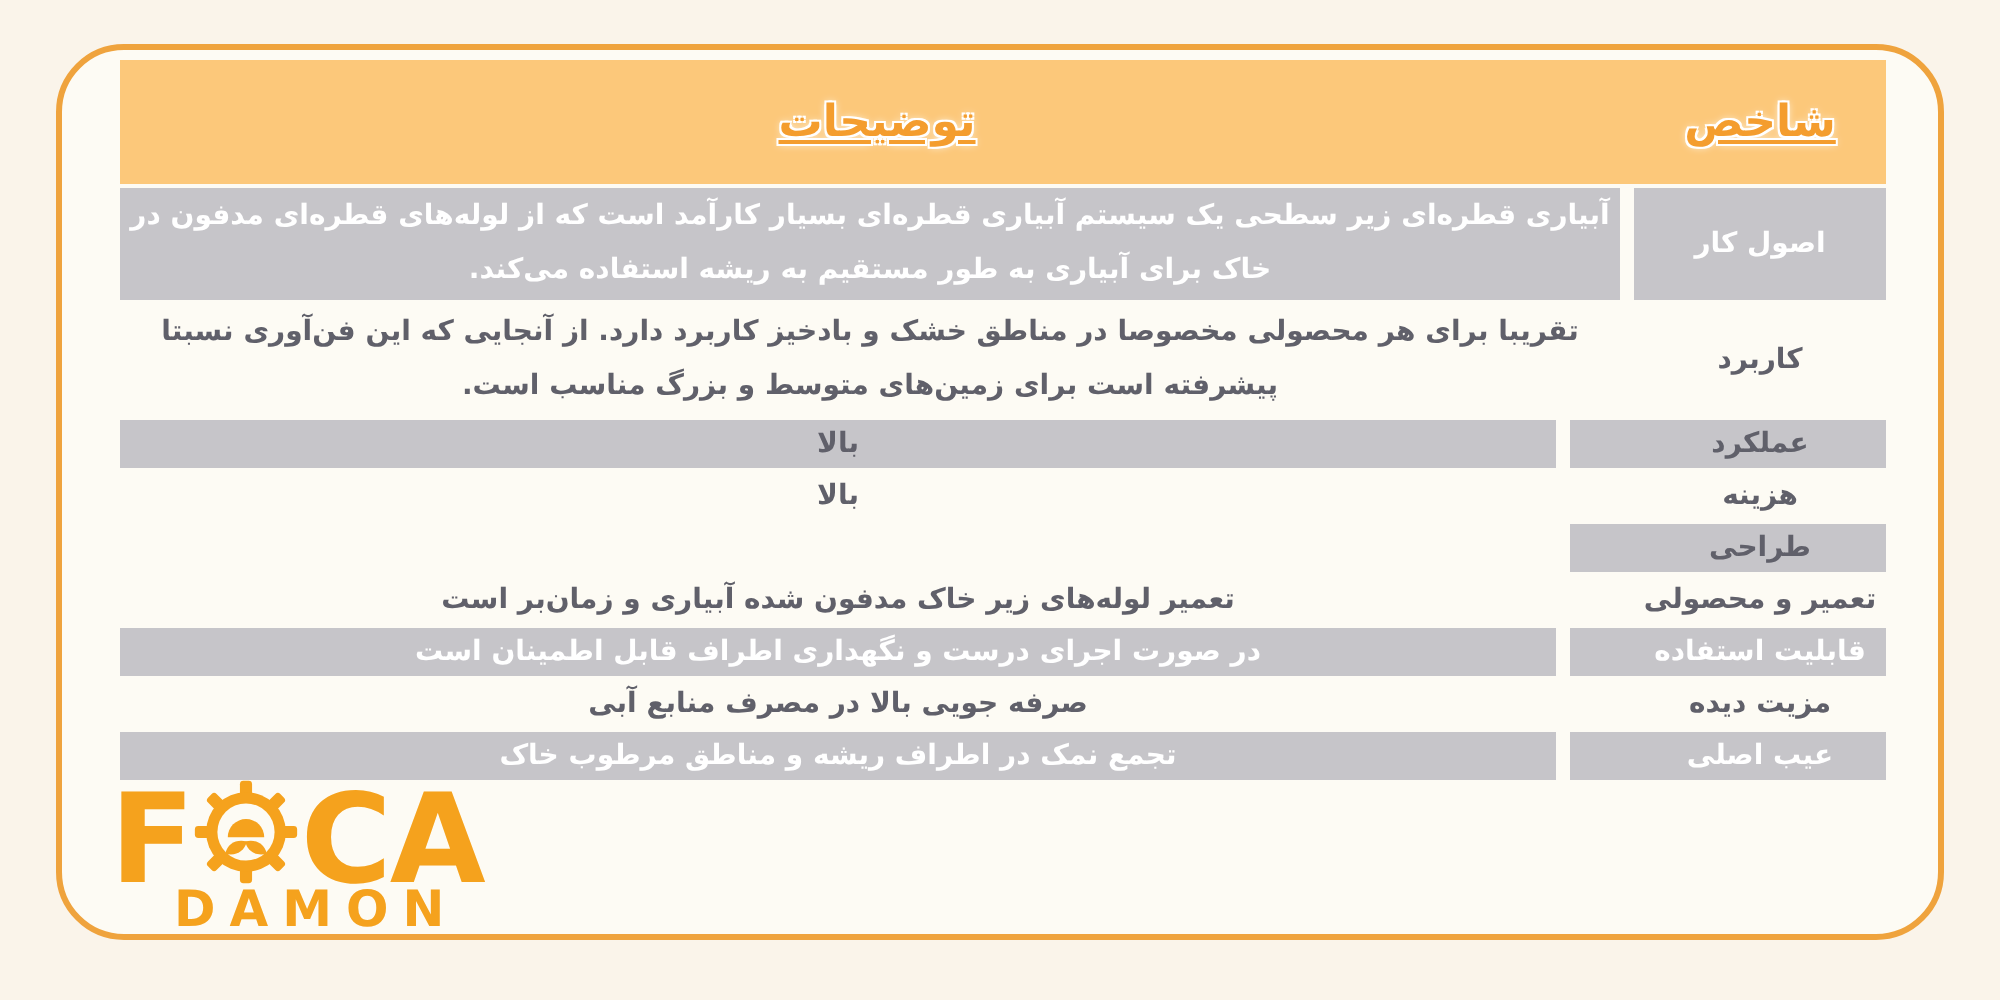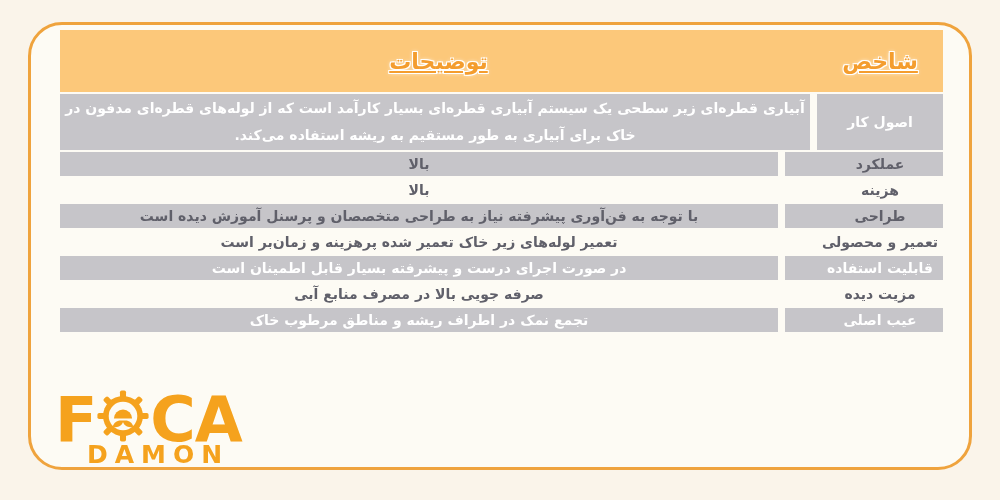--- a/index.html
+++ b/index.html
@@ -67,39 +67,42 @@
 <div class="table" dir="rtl">
   <div class="header-band">
     <div class="header-cell label">شاخص</div>
     <div class="header-cell desc">توضیحات</div>
   </div>
   <div style="display:flex;flex-direction:column;gap:2px;">
       <div class="row gray text-light multi">
         <div class="cell label">اصول کار</div>
         <div class="cell desc">آبیاری قطره‌ای زیر سطحی یک سیستم آبیاری قطره‌ای بسیار کارآمد است که از لوله‌های قطره‌ای مدفون در خاک برای آبیاری به طور مستقیم به ریشه استفاده می‌کند.</div>
       </div>
+      <div class="row white text-dark multi">
+        <div class="cell label">کاربرد</div>
+        <div class="cell desc">تقریبا برای هر محصولی مخصوصا در مناطق خشک و بادخیز کاربرد دارد. از آنجایی که این فن‌آوری نسبتا پیشرفته است برای زمین‌های متوسط و بزرگ مناسب است.</div>
+      </div>
       <div class="row gray text-dark">
         <div class="cell label">عملکرد</div>
         <div class="cell desc">بالا</div>
       </div>
       <div class="row white text-dark">
         <div class="cell label">هزینه</div>
         <div class="cell desc">بالا</div>
       </div>
       <div class="row gray text-dark">
         <div class="cell label">طراحی</div>
-        <div class="cell desc">با توجه به فن‌آوری پیشرفته نیاز به طراحی متخصصان و پرسنل آموزش دیده است</div>
       </div>
       <div class="row white text-dark">
         <div class="cell label">تعمیر و محصولی</div>
-        <div class="cell desc">تعمیر لوله‌های زیر خاک تعمیر شده پرهزینه و زمان‌بر است</div>
+        <div class="cell desc">تعمیر لوله‌های زیر خاک مدفون شده آبیاری و زمان‌بر است</div>
       </div>
       <div class="row gray text-light">
         <div class="cell label">قابلیت استفاده</div>
-        <div class="cell desc">در صورت اجرای درست و پیشرفته بسیار قابل اطمینان است</div>
+        <div class="cell desc">در صورت اجرای درست و نگهداری اطراف قابل اطمینان است</div>
       </div>
       <div class="row white text-dark">
         <div class="cell label">مزیت دیده</div>
         <div class="cell desc">صرفه جویی بالا در مصرف منابع آبی</div>
       </div>
       <div class="row gray text-light">
         <div class="cell label">عیب اصلی</div>
         <div class="cell desc">تجمع نمک در اطراف ریشه و مناطق مرطوب خاک</div>
       </div>
     </div>

